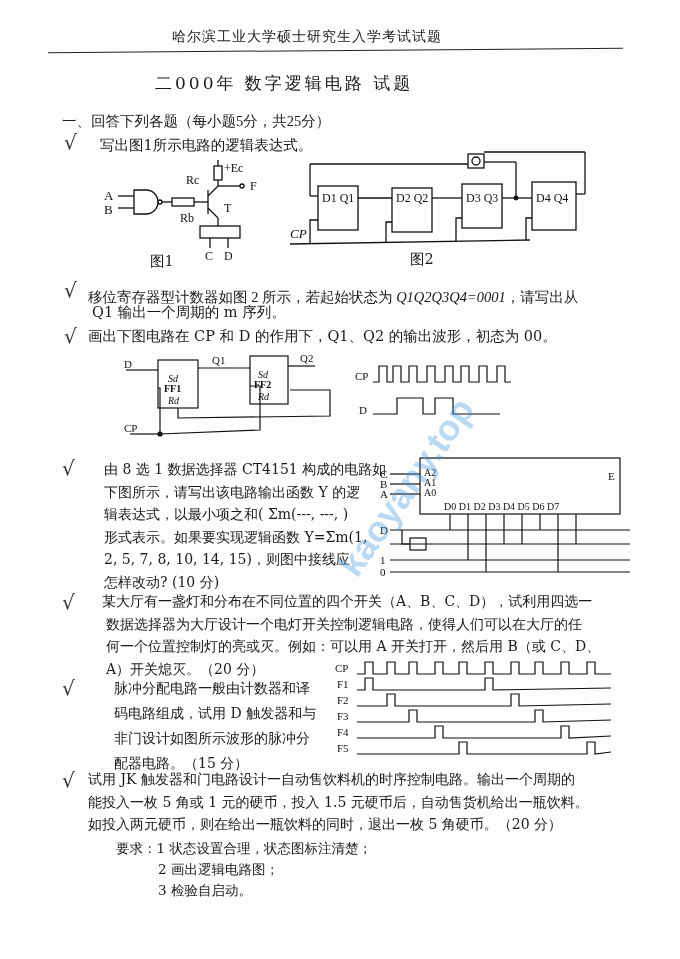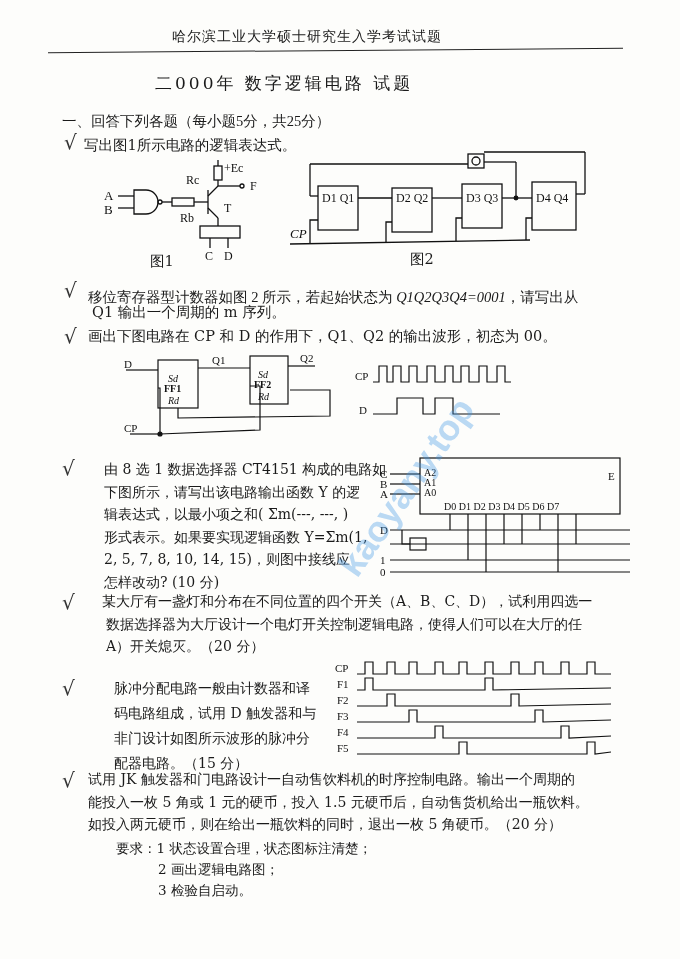--- a/index.html
+++ b/index.html
@@ -17,21 +17,21 @@
 </style>
 </head>
 <body>
 
 <div class="abs hdr">哈尔滨工业大学硕士研究生入学考试试题</div>
 <div class="abs hdr-line"></div>
 <div class="abs title">二000年 数字逻辑电路 试题</div>
 
 <div class="abs sec" style="left:62px;top:110px;font-family:Liberation Serif, serif;">一、回答下列各题（每小题5分，共25分）</div>
 <div class="abs check" style="left:64px;top:130px;">√</div>
-<div class="abs sec" style="left:84px;top:134px;">写出图1所示电路的逻辑表达式。</div>
+<div class="abs sec" style="left:100px;top:134px;">写出图1所示电路的逻辑表达式。</div>
 
 <svg class="abs" style="left:100px;top:160px;" width="160" height="110">
   <g stroke="#111" fill="none" stroke-width="1.3">
     <line x1="18" y1="36" x2="34" y2="36"></line>
       <line x1="18" y1="48" x2="34" y2="48"></line>
     <path d="M34 30 h12 a12 12 0 0 1 0 24 h-12 z"></path>
       <circle cx="60" cy="42" r="2"></circle>
     <line x1="62" y1="42" x2="72" y2="42"></line>
       <rect x="72" y="38" width="22" height="8"></rect>
     <line x1="94" y1="42" x2="108" y2="42"></line>
@@ -178,20 +178,21 @@
   <text x="228" y="28" font-size="11">E</text>
   <text x="0" y="82" font-size="11">D</text>
     <text x="0" y="112" font-size="11">1</text>
     <text x="0" y="124" font-size="11">0</text>
 </svg>
 
 <div class="abs check" style="left:62px;top:590px;">√</div>
 <div class="abs sec" style="left:102px;top:590px;font-size:14px;line-height:22.5px;">
   <div>某大厅有一盏灯和分布在不同位置的四个开关（A、B、C、D），试利用四选一</div>
   <div style="padding-left:4px">数据选择器为大厅设计一个电灯开关控制逻辑电路，使得人们可以在大厅的任</div>
+  <div style="padding-left:4px">何一个位置控制灯的亮或灭。例如：可以用 A 开关打开，然后用 B（或 C、D、</div>
   <div style="padding-left:4px">A）开关熄灭。（20 分）</div>
 </div>
 
 <div class="abs check" style="left:62px;top:676px;">√</div>
 <div class="abs sec" style="left:114px;top:676px;font-size:14px;line-height:25px;">
   <div>脉冲分配电路一般由计数器和译</div>
   <div>码电路组成，试用 D 触发器和与</div>
   <div>非门设计如图所示波形的脉冲分</div>
   <div>配器电路。（15 分）</div>
 </div>

